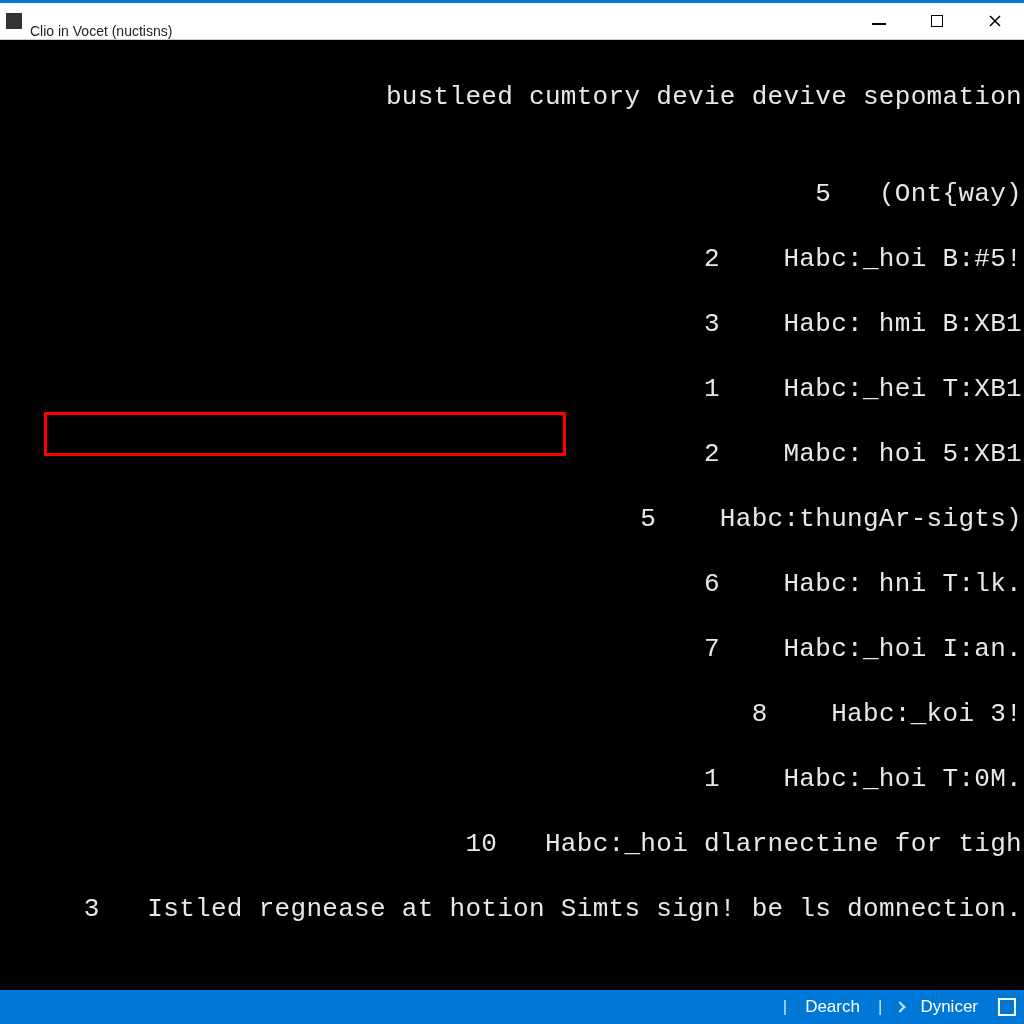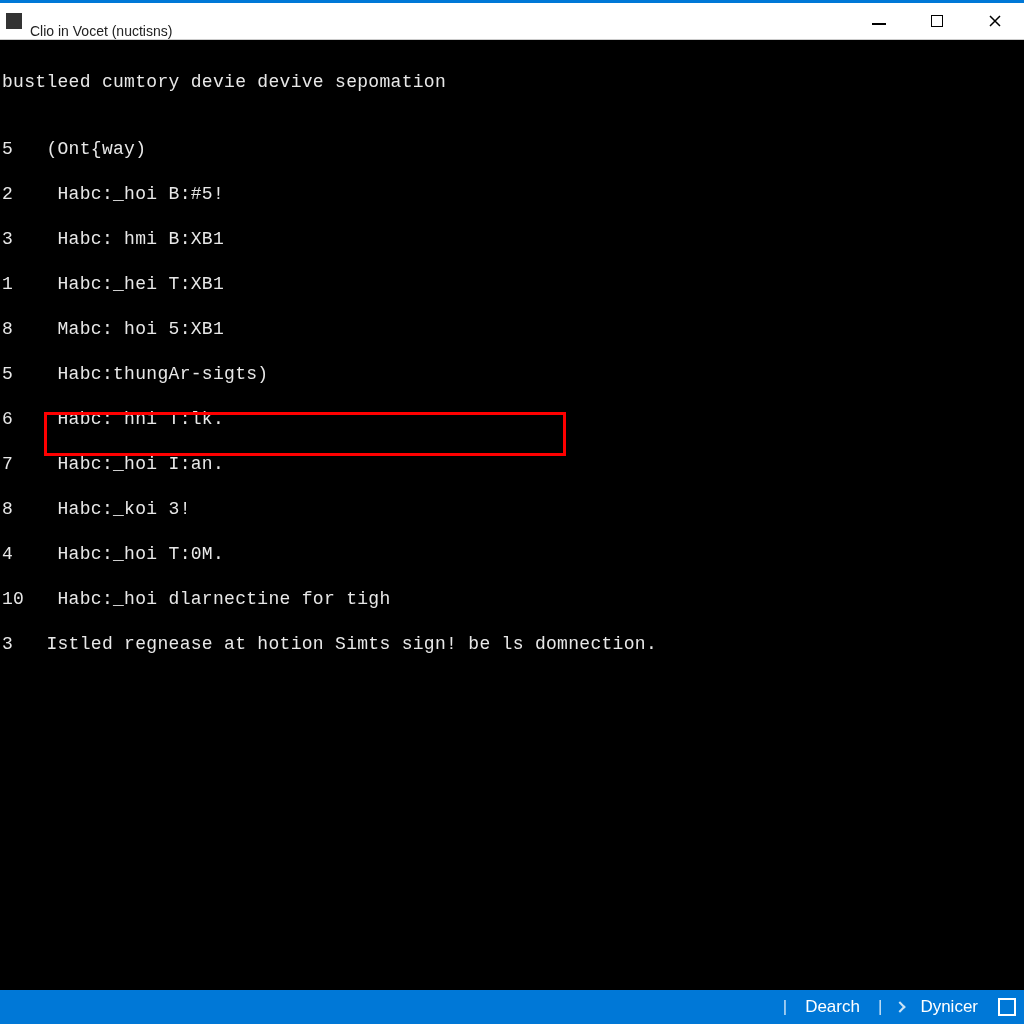--- a/index.html
+++ b/index.html
@@ -61,27 +61,28 @@
       font-size: 20px;
     }
     .win-btn svg {
       width: 12px;
       height: 12px;
     }
     .terminal {
       background: #000;
       color: #e8e8e8;
       padding: 8px 2px 2px 2px;
-      font-size: 18px;
+      font-size: 26px;
       line-height: 1.25;
       font-weight: 400;
       letter-spacing: 0.3px;
       white-space: pre;
       height: calc(100% - 40px - 34px);
       position: relative;
+      text-align: right;
     }
     .term-line {
       display: block;
     }
     .highlight-box {
       position: absolute;
       border: 3px solid #ff0000;
       pointer-events: none;
     }
     .cursor-block {
@@ -187,26 +188,26 @@
   <div class="scrollbar-thumb"></div>
 </div>
 
 <div class="terminal">
 <span class="term-line">bustleed cumtory devie devive sepomation</span>
 <span class="term-line"></span>
 <span class="term-line">5   (Ont{way)</span>
 <span class="term-line">2    Habc:_hoi B:#5!</span>
 <span class="term-line">3    Habc: hmi B:XB1</span>
 <span class="term-line">1    Habc:_hei T:XB1</span>
-<span class="term-line">8    Mabc: hoi 5:XB1</span>
+<span class="term-line">2    Mabc: hoi 5:XB1</span>
 <span class="term-line">5    Habc:thungAr-sigts)</span>
 <span class="term-line">6    Habc: hni T:lk.</span>
 <span class="term-line">7    Habc:_hoi I:an.</span>
 <span class="term-line">8    Habc:_koi 3!</span>
-<span class="term-line">4    Habc:_hoi T:0M.</span>
+<span class="term-line">1    Habc:_hoi T:0M.</span>
 <span class="term-line">10   Habc:_hoi dlarnectine for tigh</span>
 <span class="term-line">3   Istled regnease at hotion Simts sign! be ls domnection.</span>
   <div class="highlight-box" id="hl" style="top: 372px; left: 44px; width: 522px; height: 44px;"></div>
 </div>
 
 <div class="taskbar">
   <span class="taskbar-sep">|</span>
   <span class="taskbar-item">Dearch</span>
   <span class="taskbar-sep">|</span>
   <span class="chevron"></span>

